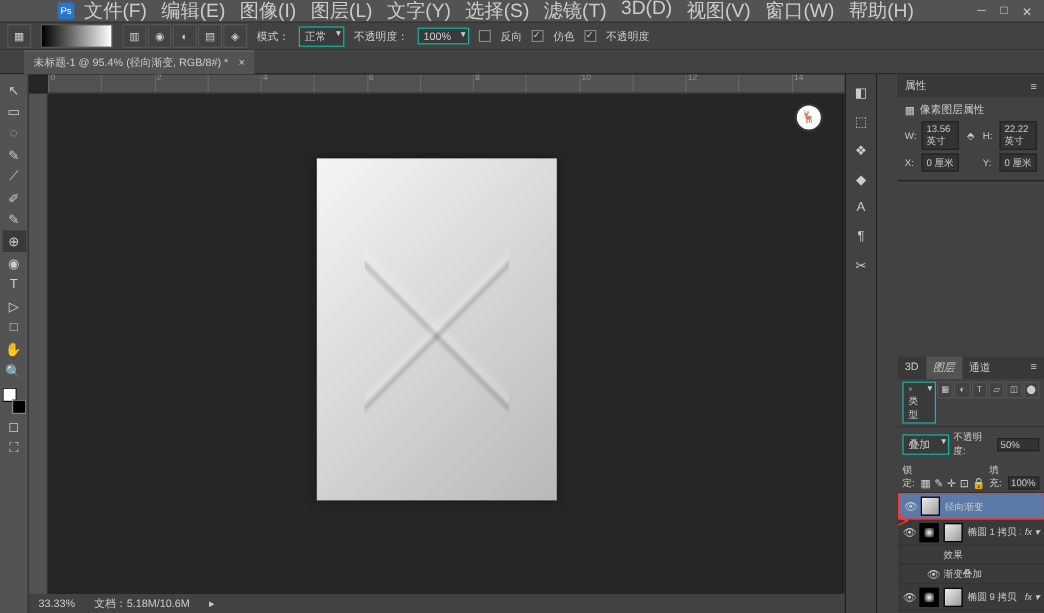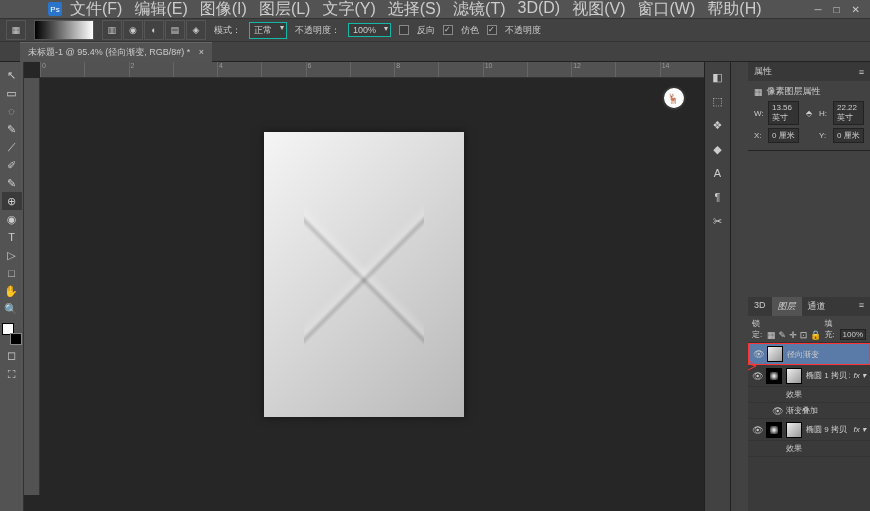--- a/index.html
+++ b/index.html
@@ -177,20 +177,25 @@
         <div class="rtick"></div>
         <div class="rtick">12</div>
         <div class="rtick"></div>
         <div class="rtick">14</div>
       </div>
     <div class="ruler-v"></div>
     <div class="canvas">
       <div class="xshape"></div>
     </div>
     <div class="badge">🦌</div>
+    <div class="status">
+      <span>33.33%</span>
+      <span>文档：5.18M/10.6M</span>
+      <span>▸</span>
+    </div>
   </div>
 
   <div class="right-dock" id="dock">
       <div class="dock-icon">◧</div>
       <div class="dock-icon">⬚</div>
       <div class="dock-icon">❖</div>
       <div class="dock-icon">◆</div>
       <div class="dock-icon">A</div>
       <div class="dock-icon">¶</div>
       <div class="dock-icon">✂</div>
@@ -227,20 +232,34 @@
 
     <div class="spacer-panel"></div>
 
     <div class="layers-panel">
       <div class="layers-tabs" id="ltabs">
           <div class="ltab">3D</div>
           <div class="ltab active">图层</div>
           <div class="ltab">通道</div>
           <div style="margin-left: auto; padding: 3px 6px;">≡</div>
         </div>
+      <div class="filter-row">
+        <div class="dropdown" style="flex:1;font-size:8px">▫ 类型</div>
+        <div class="filt-ic">▦</div>
+        <div class="filt-ic">◐</div>
+        <div class="filt-ic">T</div>
+        <div class="filt-ic">▱</div>
+        <div class="filt-ic">◫</div>
+        <div class="filt-ic">⬤</div>
+      </div>
+      <div class="layers-opts">
+        <div class="dropdown" style="width:40px">叠加</div>
+        <span style="font-size:8px;margin-left:auto">不透明度:</span>
+        <div class="mini-field">50%</div>
+      </div>
       <div class="layers-opts2">
         <span style="font-size:8px">锁定:</span>
         <span>▦</span>
         <span>✎</span>
         <span>✛</span>
         <span>⊡</span>
         <span>🔒</span>
         <span style="font-size:8px;margin-left:auto">填充:</span>
         <div class="mini-field">100%</div>
       </div>

